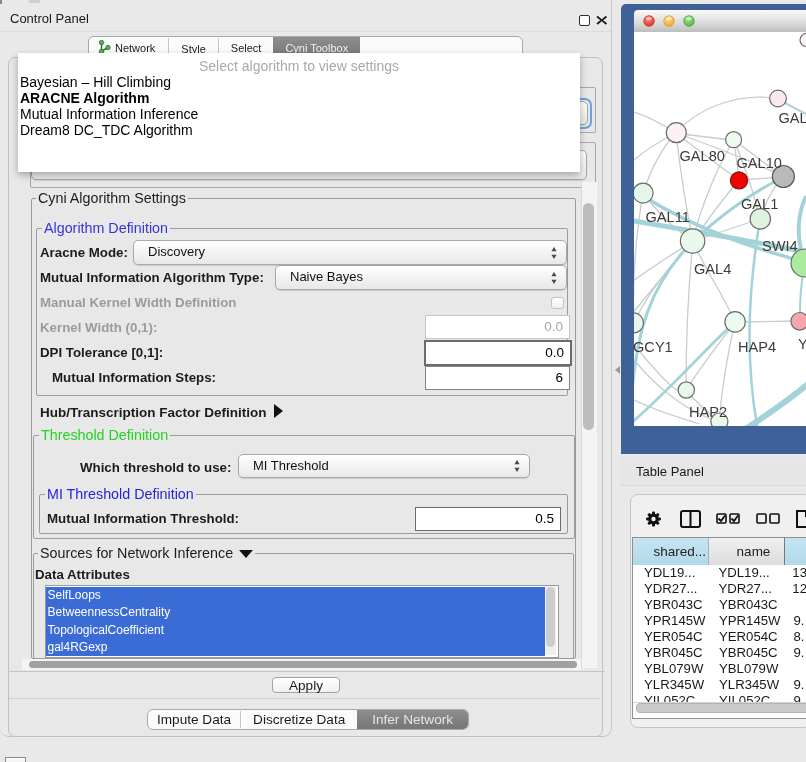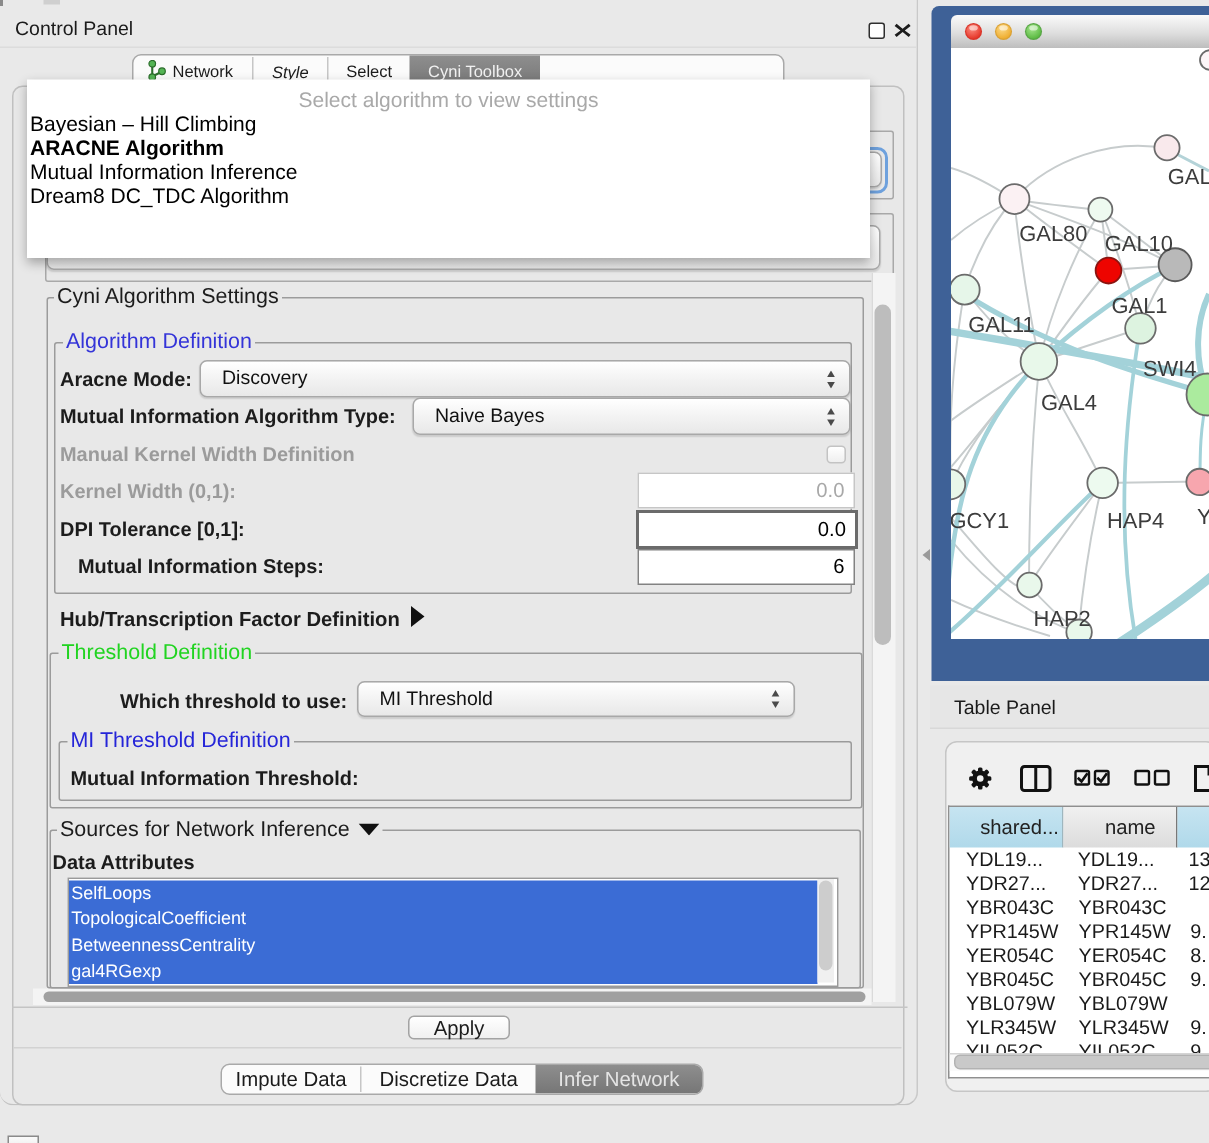--- a/index.html
+++ b/index.html
@@ -45,21 +45,21 @@
 <div class="abs" style="left:88px;top:36px;width:433px;height:21px;background:#fbfbfb;border:1px solid #a9a9a9;border-radius:6px;display:flex;font-size:11px;color:#1b1b1b;">
   <div style="display:flex;align-items:center;padding:0 13px 0 9px;">
     <svg width="13" height="15" viewBox="0 0 13 15" style="margin-right:4px;">
       <line x1="3.5" y1="3" x2="3.5" y2="11" stroke="#2c6e2c" stroke-width="1.4"></line>
       <line x1="3.5" y1="11" x2="9.5" y2="8" stroke="#2c6e2c" stroke-width="1.4"></line>
       <circle cx="3.5" cy="2.5" r="2.2" fill="#55b555" stroke="#2c6e2c" stroke-width="0.8"></circle>
       <circle cx="3.5" cy="11.5" r="2.2" fill="#55b555" stroke="#2c6e2c" stroke-width="0.8"></circle>
       <circle cx="10" cy="7.5" r="2.2" fill="#55b555" stroke="#2c6e2c" stroke-width="0.8"></circle>
     </svg>Network</div>
   <div style="width:1px;background:#c6c6c6;margin:1px 0;"></div>
-  <div style="display:flex;align-items:center;padding:12px 12px;font-style:italic;">Style</div>
+  <div style="display:flex;align-items:center;padding:12px 12px;">Style</div>
   <div style="width:1px;background:#c6c6c6;margin:1px 0;"></div>
   <div style="display:flex;align-items:center;padding:0 12px;">Select</div>
   <div style="display:flex;align-items:center;padding:0 12px;background:linear-gradient(#8e8e8e,#767676);color:#f2f2f2;">Cyni Toolbox</div>
 </div>
 
 <div class="abs" style="left:30px;top:87px;width:564px;height:44px;border:1px solid #a8a8a8;border-radius:2px;"></div>
 <div class="abs" style="left:30px;top:142px;width:564px;height:44px;border:1px solid #a8a8a8;border-radius:2px;"></div>
 <div class="abs" style="left:538px;top:98px;width:50px;height:27px;border:2.5px solid #6ea1dd;border-radius:7px;"></div>
 <div class="combo" style="left:540px;top:100.5px;width:46px;height:22px;"></div>
 <div class="combo" style="left:31px;top:150px;width:554px;height:28px;"></div>
@@ -120,32 +120,35 @@
 <div class="combo" style="left:238px;top:454px;width:290px;height:22px;">
   <span class="ct">MI Threshold</span>
   <svg class="arr" viewBox="0 0 7 14">
         <path d="M3.5 0 L6.5 5 H0.5 Z" fill="#4a4a4a"></path>
         <path d="M3.5 14 L6.5 9 H0.5 Z" fill="#4a4a4a"></path>
       </svg>
 </div>
 <div class="gbox" style="left:39px;top:494px;width:527px;height:38px;"></div>
 <div class="abs gtitle" style="left:45px;top:487.5px;color:#2525d8;">MI Threshold Definition</div>
 <div class="abs lbl" style="left:47px;top:511px;">Mutual Information Threshold:</div>
+<div class="field" style="left:415px;top:507px;width:144px;height:22px;border:1.5px solid #6b6b6b;">
+      <span class="fv" style="color:#000;">0.5</span>
+    </div>
 
 <div class="gbox" style="left:33px;top:553px;width:539px;height:104px;"></div>
 <div class="abs gtitle" style="left:38px;top:546.5px;color:#1c1c1c;">Sources for Network Inference <svg width="14" height="8" viewBox="0 0 14 8" style="display:inline-block;margin-left:2px;">
         <path d="M0 0 H14 L7 8 Z" fill="#111"></path>
       </svg></div>
 <div class="abs lbl" style="left:35px;top:567px;">Data Attributes</div>
 
 <div class="abs" style="left:44.5px;top:585px;width:512px;height:71px;background:#fff;border:1px solid #9a9a9a;"></div>
 <div class="abs" style="left:45.5px;top:587px;width:499px;height:69px;background:#3b6cd5;color:#fff;font-size:12px;overflow:hidden;">
   <div style="height:17.3px;line-height:17.3px;padding-left:2px;">SelfLoops</div>
+  <div style="height:17.3px;line-height:17.3px;padding-left:2px;">BetweennessCentrality</div>
   <div style="height:17.3px;line-height:17.3px;padding-left:2px;">TopologicalCoefficient</div>
-  <div style="height:17.3px;line-height:17.3px;padding-left:2px;">BetweennessCentrality</div>
   <div style="height:17.3px;line-height:17.3px;padding-left:2px;">gal4RGexp</div>
 </div>
 <div class="abs" style="left:545px;top:586px;width:11px;height:69px;background:#f0f0f0;"></div>
 <div class="abs" style="left:546px;top:587px;width:9px;height:60px;background:#cdcdcd;border-radius:5px;"></div>
 
 <div class="abs" style="left:272px;top:677px;width:66px;height:14px;border:1px solid #a3a3a3;border-radius:4px;
  background:linear-gradient(#ffffff,#f0f0f0);display:flex;align-items:center;justify-content:center;
  font-size:13.5px;color:#1d1d1d;">Apply</div>
 
 <div class="abs" style="left:147px;top:709px;width:320px;height:19px;background:#fbfbfb;border:1px solid #a9a9a9;border-radius:6px;display:flex;font-size:13.6px;color:#1b1b1b;overflow:hidden;">

